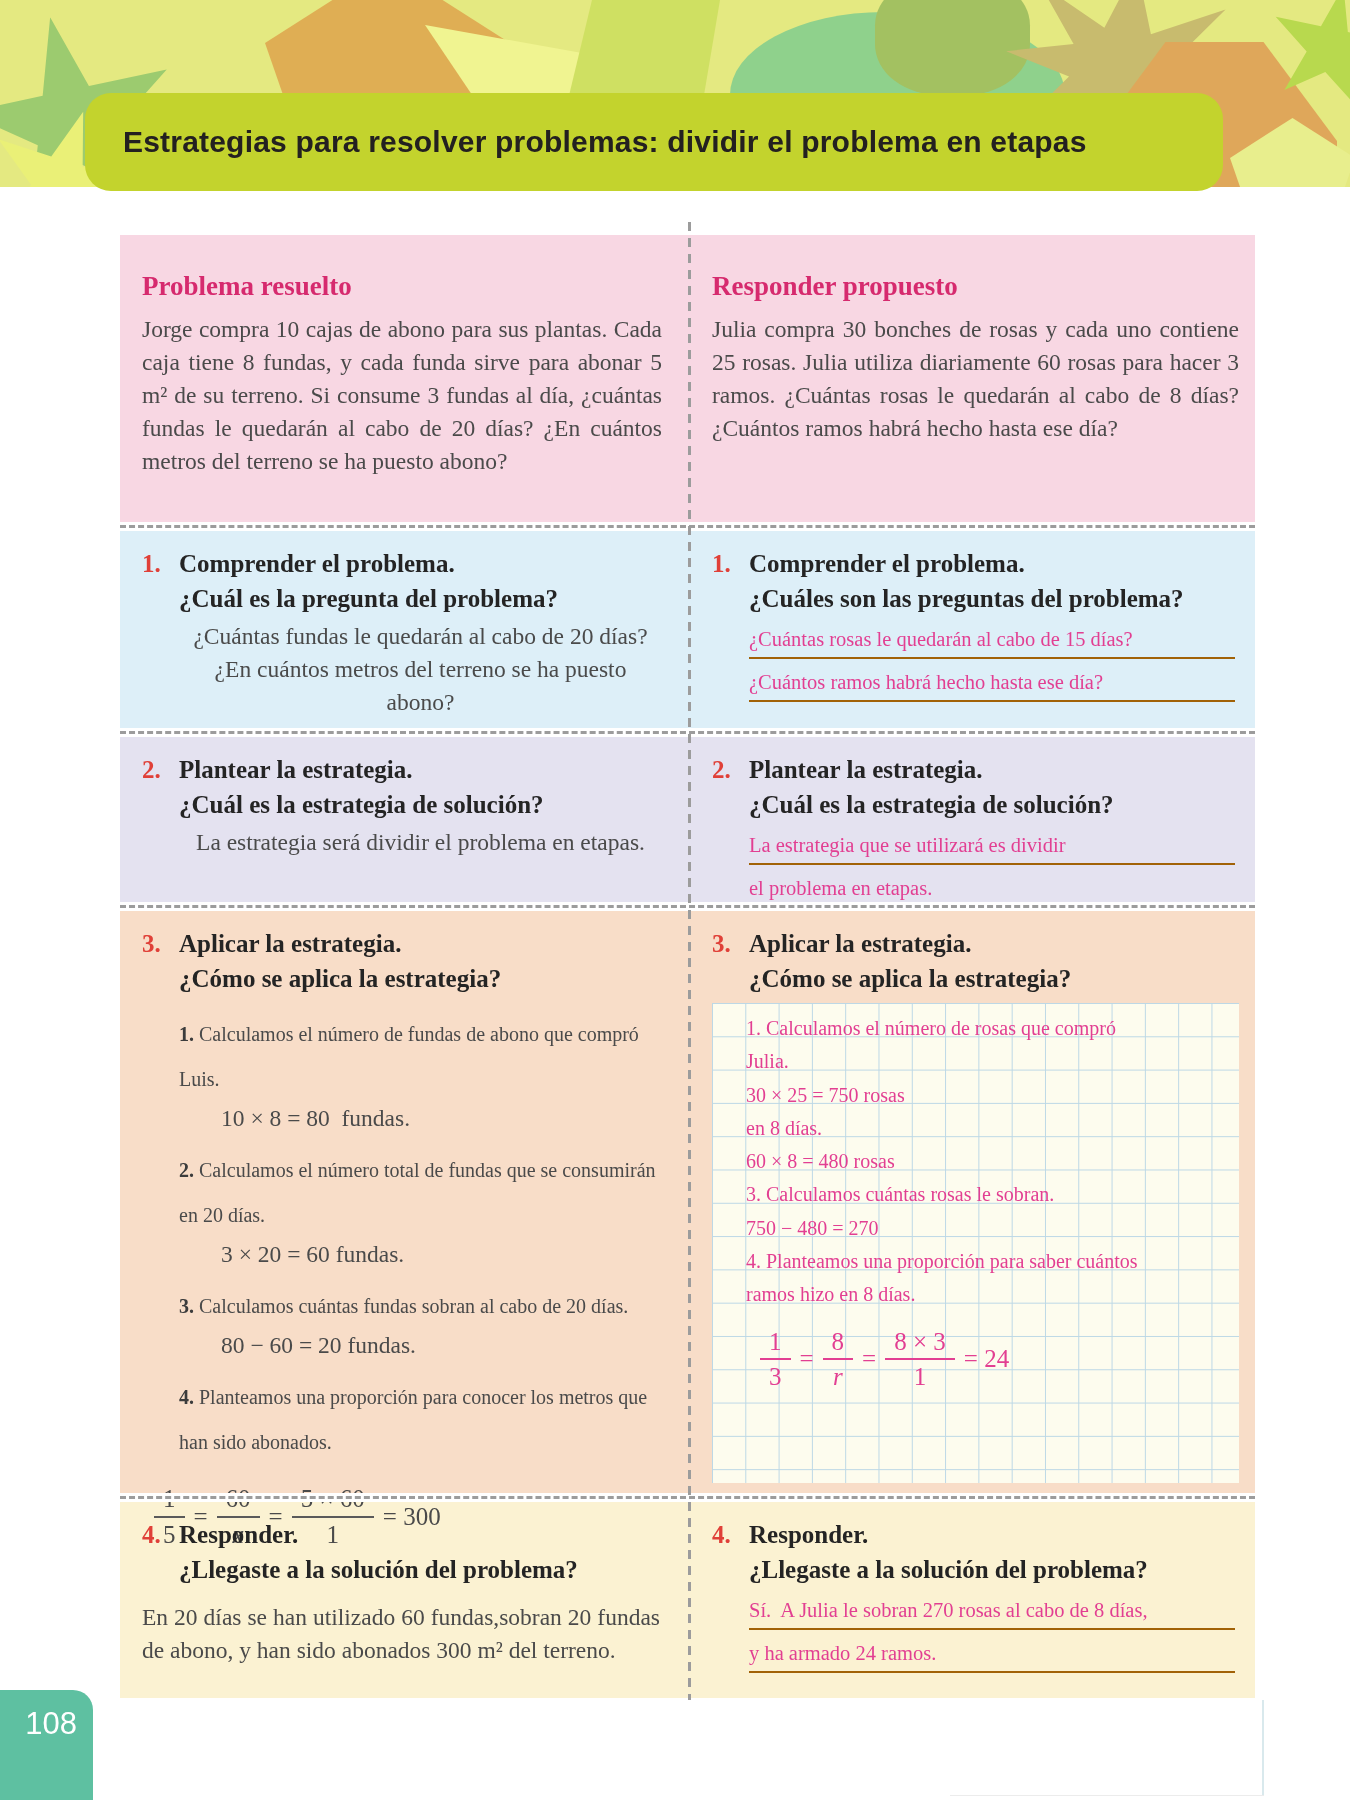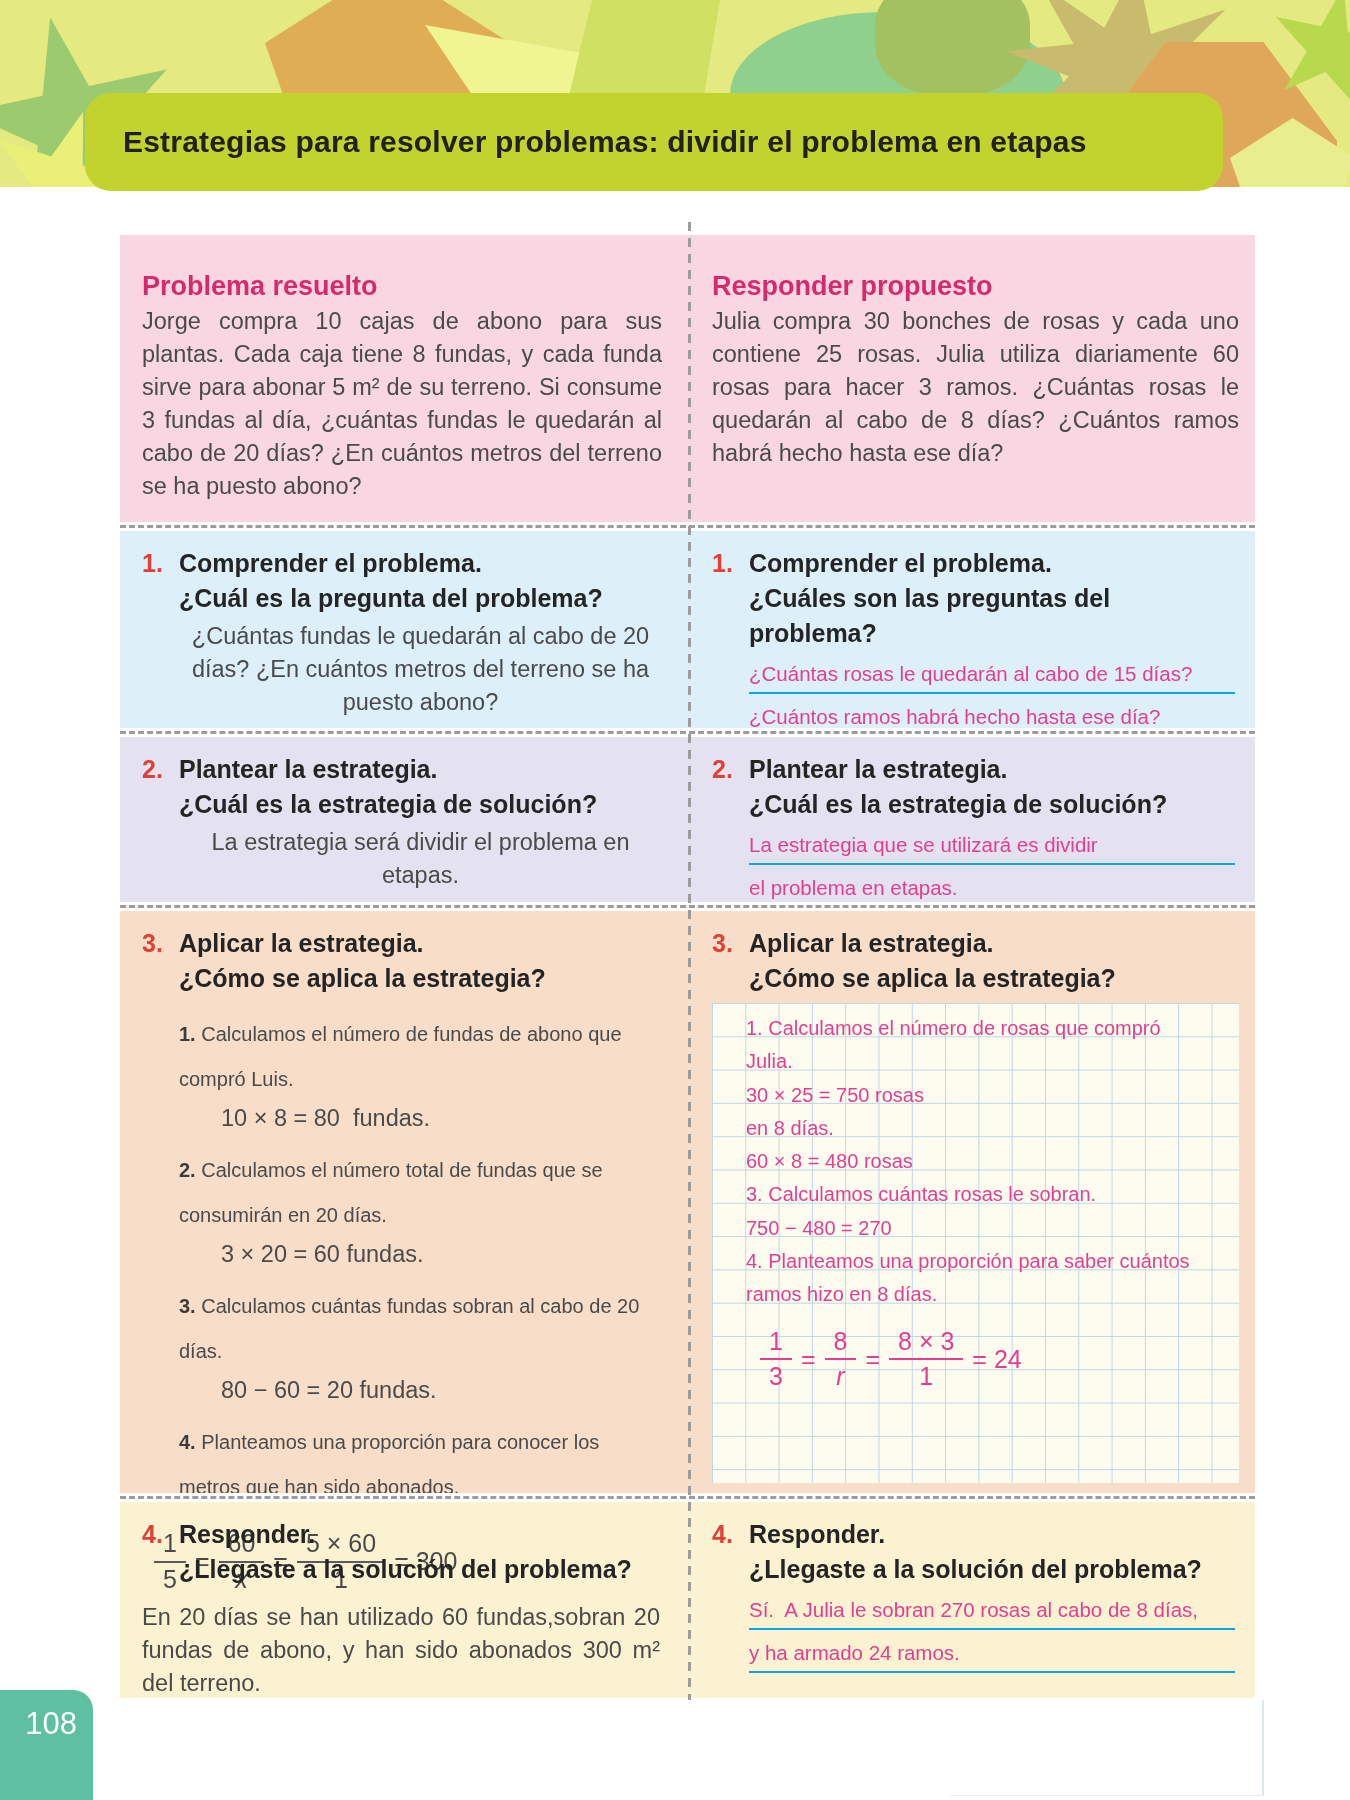--- a/index.html
+++ b/index.html
@@ -16,49 +16,49 @@
   .shard{clip-path:polygon(0 0,100% 20%,60% 100%);}
   .quad{clip-path:polygon(20% 0,100% 0,80% 100%,0 70%);}
 
   
   .title-banner{position:absolute;left:85px;top:93px;width:1138px;height:98px;background:#c3d32d;
                 border-radius:26px;display:flex;align-items:center;z-index:5;}
   .title-banner h1{margin:0 0 0 38px;font-size:30px;font-weight:bold;color:#232020;letter-spacing:.2px;}
 
   
   .content{position:absolute;left:120px;top:235px;width:1135px;z-index:2;}
-  .row{display:flex;}
+  .row{display:flex;font-family:Liberation Serif, serif;}
   .cell{box-sizing:border-box;}
   .cell.left{width:570px;padding:0 28px 0 22px;}
   .cell.right{width:565px;padding:0 16px 0 22px;}
 
   .r-problema{height:287px;background:#f8d7e3;}
   .r-step1{height:197px;background:#ddeff8;}
   .r-step2{height:165px;background:#e4e2f0;}
   .r-step3{height:582px;background:#f8ddc8;}
   .r-step4{height:196px;background:#fbf2d2;}
 
   .row-divider{height:9px;background:#fff;position:relative;}
   .row-divider .dash{position:absolute;left:0;right:0;top:3px;border-top:3px dashed #9c9c9c;}
   .v-divider{position:absolute;left:688px;top:222px;width:3px;height:1478px;z-index:4;
              background-image:repeating-linear-gradient(to bottom,#9c9c9c 0 9px,transparent 9px 16px);}
 
   
   .prob-heading{margin:36px 0 0;font-size:27px;font-weight:bold;color:#d62a6e;}
-  .prob-body{margin:3px 0 0;font-size:23.5px;line-height:33px;color:#4a4a4a;text-align:justify;}
+  .prob-body{margin:11px 0 0;font-size:23.5px;line-height:33px;color:#4a4a4a;text-align:justify;}
 
   .step-heading{display:flex;margin-top:15px;}
   .step-num{flex:0 0 37px;font-size:25px;font-weight:bold;color:#e04038;line-height:35px;}
   .step-titles{font-size:25px;font-weight:bold;color:#242424;line-height:35px;}
 
   .answer-plain{margin:4px 0 0 37px;font-size:23.5px;line-height:33px;color:#4a4a4a;text-align:center;}
   .answer-plain.justify{text-align:justify;padding-right:2px;}
 
   .hand-line{margin:5px 4px 0 37px;font-size:20.5px;line-height:36px;color:#e23f92;
-             border-bottom:2px solid #0ea5e9;white-space:pre-wrap;}
+             border-bottom:2px solid #a16207;white-space:pre-wrap;}
 
   .items{margin:10px 0 0 37px;}
   .item{margin:16px 0 0;font-size:20px;line-height:45px;color:#4a4a4a;}
   .item .ilabel{font-weight:bold;color:#3c3c3c;}
   .equation{margin:3px 0 0 42px;font-size:23.5px;color:#4a4a4a;white-space:pre-wrap;}
 
   .prop{display:flex;align-items:center;gap:9px;font-size:25px;color:#4a4a4a;margin:20px 0 0 12px;}
   .frac{display:inline-flex;flex-direction:column;align-items:center;line-height:1.1;}
   .frac .top{padding:0 9px 3px;border-bottom:2px solid #5a5a5a;white-space:pre;}
   .frac .bot{padding-top:3px;}

